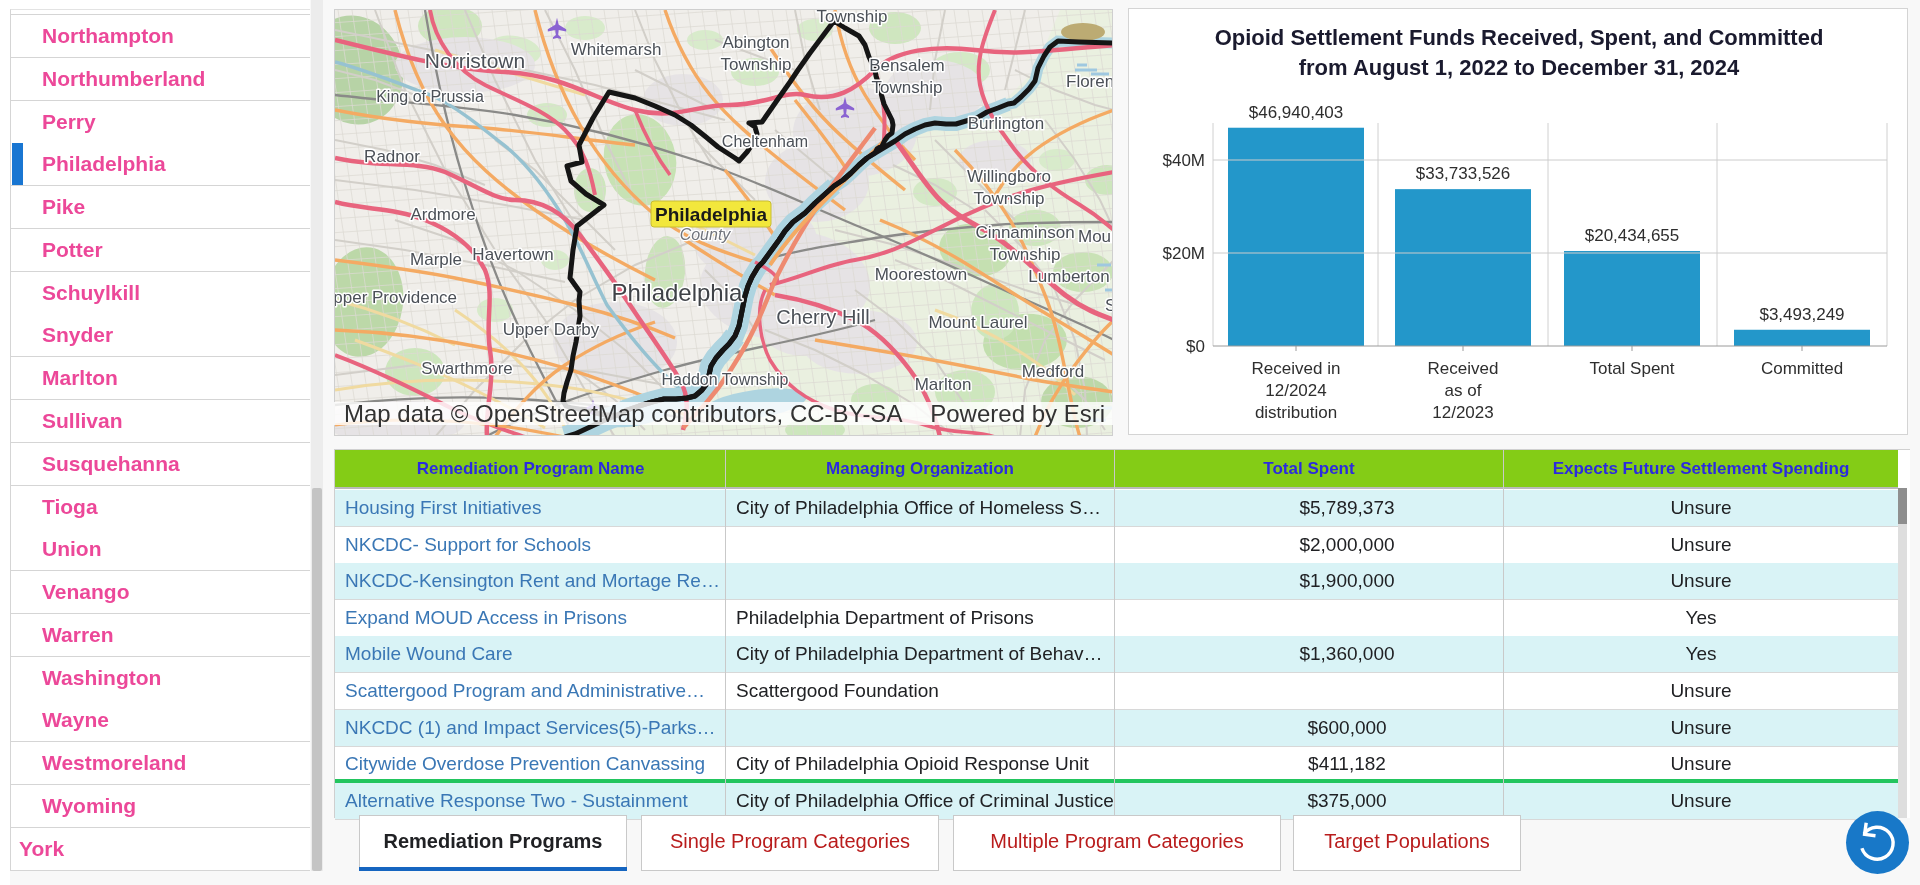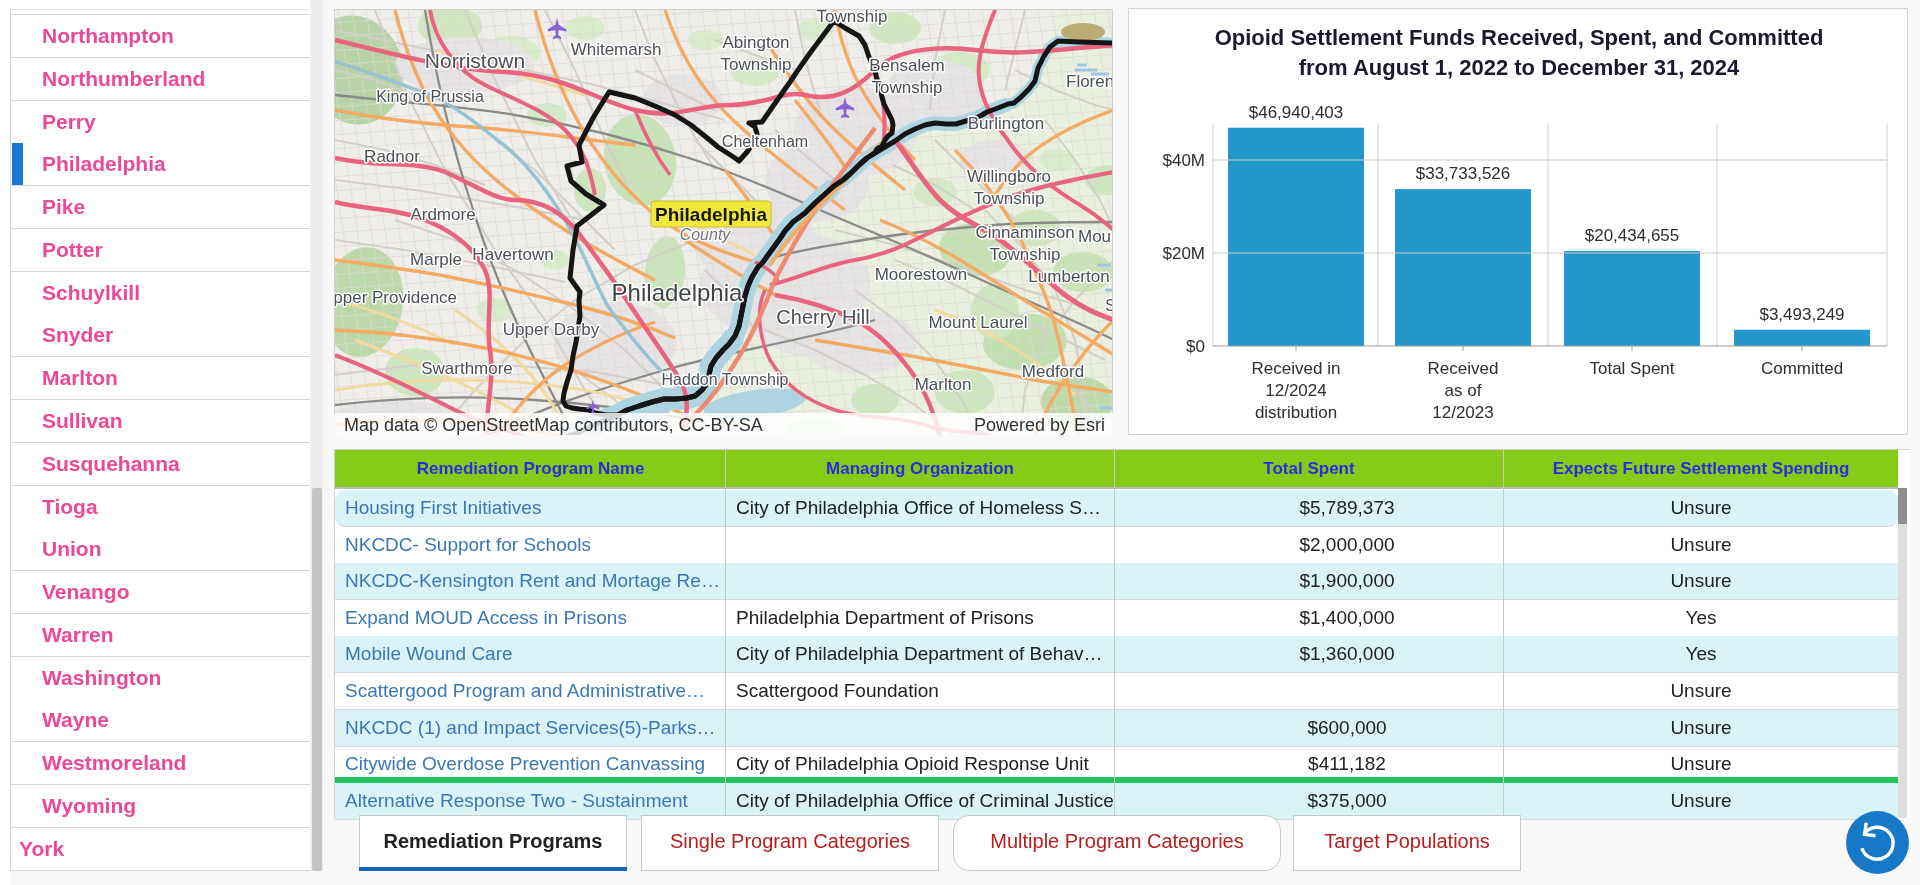--- a/index.html
+++ b/index.html
@@ -10,22 +10,22 @@
 #sidebar { position:absolute; left:10px; top:0; width:300px; height:871px; background:#fff; overflow:hidden; }
 .srow { position:absolute; left:0; width:300px; height:43px; border-bottom:1px solid #d5d5d5; border-left:1px solid #d5d5d5;
   background:#fff; color:#ec4899; font-size:21px; font-weight:bold; line-height:42px; padding-left:31px; }
 .sbar { position:absolute; left:1px; top:0; width:11px; height:42px; background:#1976d2; }
 #side-track { position:absolute; left:311px; top:0; width:12px; height:871px; background:#ececec; }
 #side-thumb { position:absolute; left:312px; top:488px; width:10px; height:383px; background:#c4c4c4; border-radius:2px; }
 
 
 #map { position:absolute; left:334px; top:9px; width:779px; height:427px; background:#f0eeeb;
   border:1px solid #cfcfcf; overflow:hidden; }
-#attrib { position:absolute; left:334px; top:413px; width:779px; height:23px;
-  background:rgba(255,255,255,0.82); color:#323232; font-size:18px; line-height:24px; }
+#attrib { position:absolute; left:334px; top:402px; width:779px; height:23px;
+  background:rgba(255,255,255,0.82); color:#323232; font-size:24px; line-height:24px; }
 
 
 #chart { position:absolute; left:1128px; top:8px; width:780px; height:427px; background:#fff;
   border:1px solid #d4d4d4; }
 #ctitle { position:absolute; left:0; top:14px; width:780px; text-align:center; color:#1a1a2e;
   font-size:22px; font-weight:bold; line-height:30px; }
 
 
 #table { position:absolute; left:334px; top:449px; width:1576px; height:369px; background:#fff;
   border-top:1px solid #d0d0d0; border-left:1px solid #cfcfcf; }
@@ -300,62 +300,61 @@
       <text x="76" y="343" font-size="17" fill="#2e2e2e" text-anchor="end">$0</text>
     </svg>
 </div>
 
 <div id="table">
     <div class="th" style="left:0;width:391px;">Remediation Program Name</div>
 <div class="th" style="left:391px;width:388px;">Managing Organization</div>
 <div class="th" style="left:779px;width:390px;">Total Spent</div>
 <div class="th" style="left:1169px;width:394px;">Expects Future Settlement Spending</div>
 <div style="position:absolute;left:0;top:37px;width:1563px;height:2px;background:#b9b9b9;"></div>
-    <div class="tr cyan" style="top:40px;border-bottom:1px solid #d8d8d8;border-radius:11px;">
+    <div class="tr cyan" style="top:40px;border-bottom:1px solid #d8d8d8;">
   <div class="c1">Housing First Initiatives</div>
       <div class="c2">City of Philadelphia Office of Homeless S…</div>
       <div class="c3">$5,789,373</div>
       <div class="c4">Unsure</div>
     </div>
     <div class="tr " style="top:76.6px;border-bottom:1px solid #d8d8d8;">
   <div class="c1">NKCDC- Support for Schools</div>
       <div class="c2"></div>
       <div class="c3">$2,000,000</div>
       <div class="c4">Unsure</div>
     </div>
     <div class="tr cyan" style="top:113.2px;border-bottom:1px solid #d8d8d8;">
   <div class="c1">NKCDC-Kensington Rent and Mortage Re…</div>
       <div class="c2"></div>
       <div class="c3">$1,900,000</div>
       <div class="c4">Unsure</div>
     </div>
     <div class="tr " style="top:149.8px;border-bottom:1px solid #d8d8d8;">
   <div class="c1">Expand MOUD Access in Prisons</div>
       <div class="c2">Philadelphia Department of Prisons</div>
-      <div class="c3">$1,400,000</div>
       <div class="c4">Yes</div>
     </div>
     <div class="tr cyan" style="top:186.4px;border-bottom:1px solid #d8d8d8;">
   <div class="c1">Mobile Wound Care</div>
       <div class="c2">City of Philadelphia Department of Behav…</div>
       <div class="c3">$1,360,000</div>
       <div class="c4">Yes</div>
     </div>
     <div class="tr " style="top:223px;border-bottom:1px solid #d8d8d8;">
   <div class="c1">Scattergood Program and Administrative…</div>
       <div class="c2">Scattergood Foundation</div>
       <div class="c4">Unsure</div>
     </div>
     <div class="tr cyan" style="top:259.6px;border-bottom:1px solid #d8d8d8;">
   <div class="c1">NKCDC (1) and Impact Services(5)-Parks…</div>
       <div class="c2"></div>
       <div class="c3">$600,000</div>
       <div class="c4">Unsure</div>
     </div>
-    <div class="tr " style="top:296.2px;border-bottom:6px solid #22c55e;">
+    <div class="tr " style="top:296.2px;border-bottom:4px solid #22c55e;">
   <div class="c1">Citywide Overdose Prevention Canvassing</div>
       <div class="c2">City of Philadelphia Opioid Response Unit</div>
       <div class="c3">$411,182</div>
       <div class="c4">Unsure</div>
     </div>
     <div class="tr cyan" style="top:332.8px;border-bottom:1px solid #d8d8d8;">
   <div class="c1">Alternative Response Two - Sustainment</div>
       <div class="c2">City of Philadelphia Office of Criminal Justice</div>
       <div class="c3">$375,000</div>
       <div class="c4">Unsure</div>
@@ -363,21 +362,21 @@
     <div class="vline" style="left:390px;"></div>
     <div class="vline" style="left:779px;"></div>
     <div class="vline" style="left:1168px;"></div>
   </div>
 <div id="tbl-track"></div>
 <div id="tbl-thumb"></div>
 
 <div class="tab" style="left:359px; width:268px; font-weight:bold; color:#202124;">Remediation Programs</div>
 <div id="tab1u"></div>
 <div class="tab" style="left:641px; width:298px;">Single Program Categories</div>
-<div class="tab" style="left:953px; width:328px;border-radius:16px;">Multiple Program Categories</div>
+<div class="tab" style="left:953px; width:328px;">Multiple Program Categories</div>
 <div class="tab" style="left:1293px; width:228px;">Target Populations</div>
 
 <div id="fab">
   <svg width="63" height="63" viewBox="0 0 63 63">
     <path d="M 18 23 A 16 16 0 1 1 15.9 37.2" fill="none" stroke="#fff" stroke-width="3.4"></path>
     <path d="M 29.5 24.8 L 18.6 23.4 L 20.2 11.8" fill="none" stroke="#fff" stroke-width="3.4"></path>
   </svg>
 </div>
 
 </body></html>

